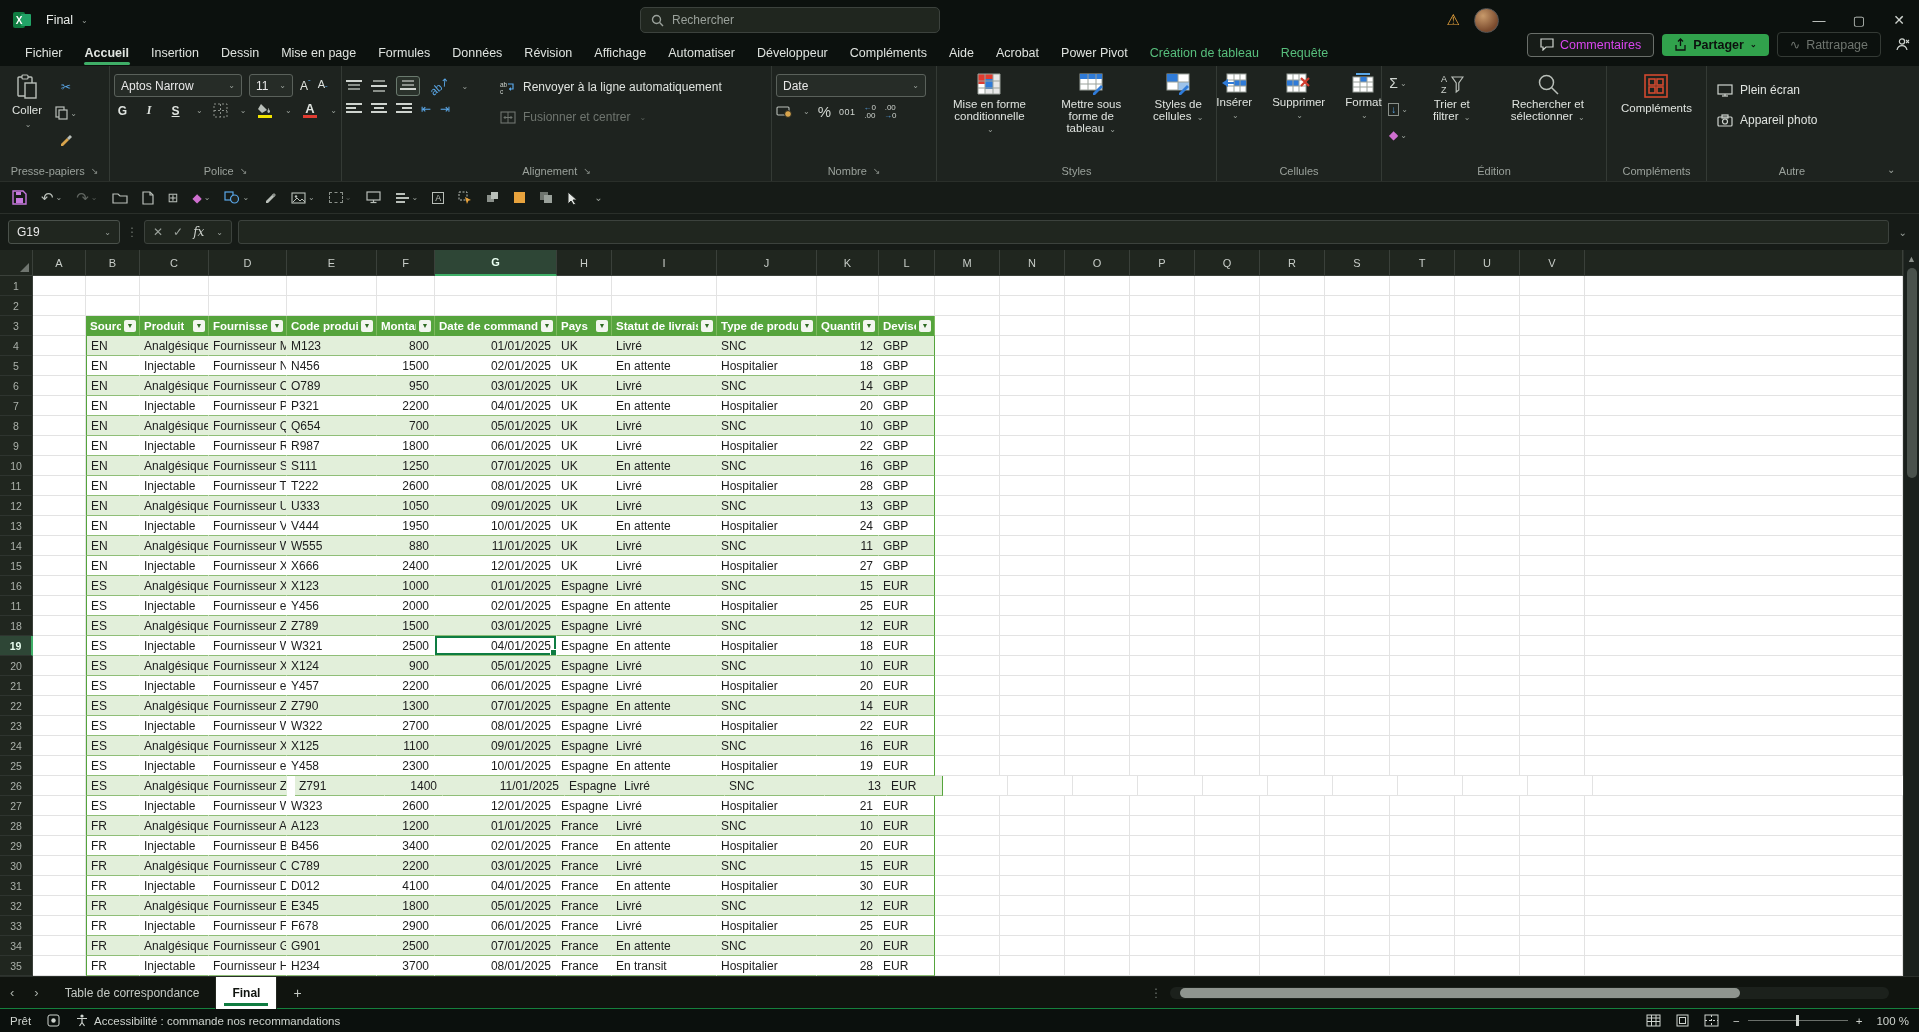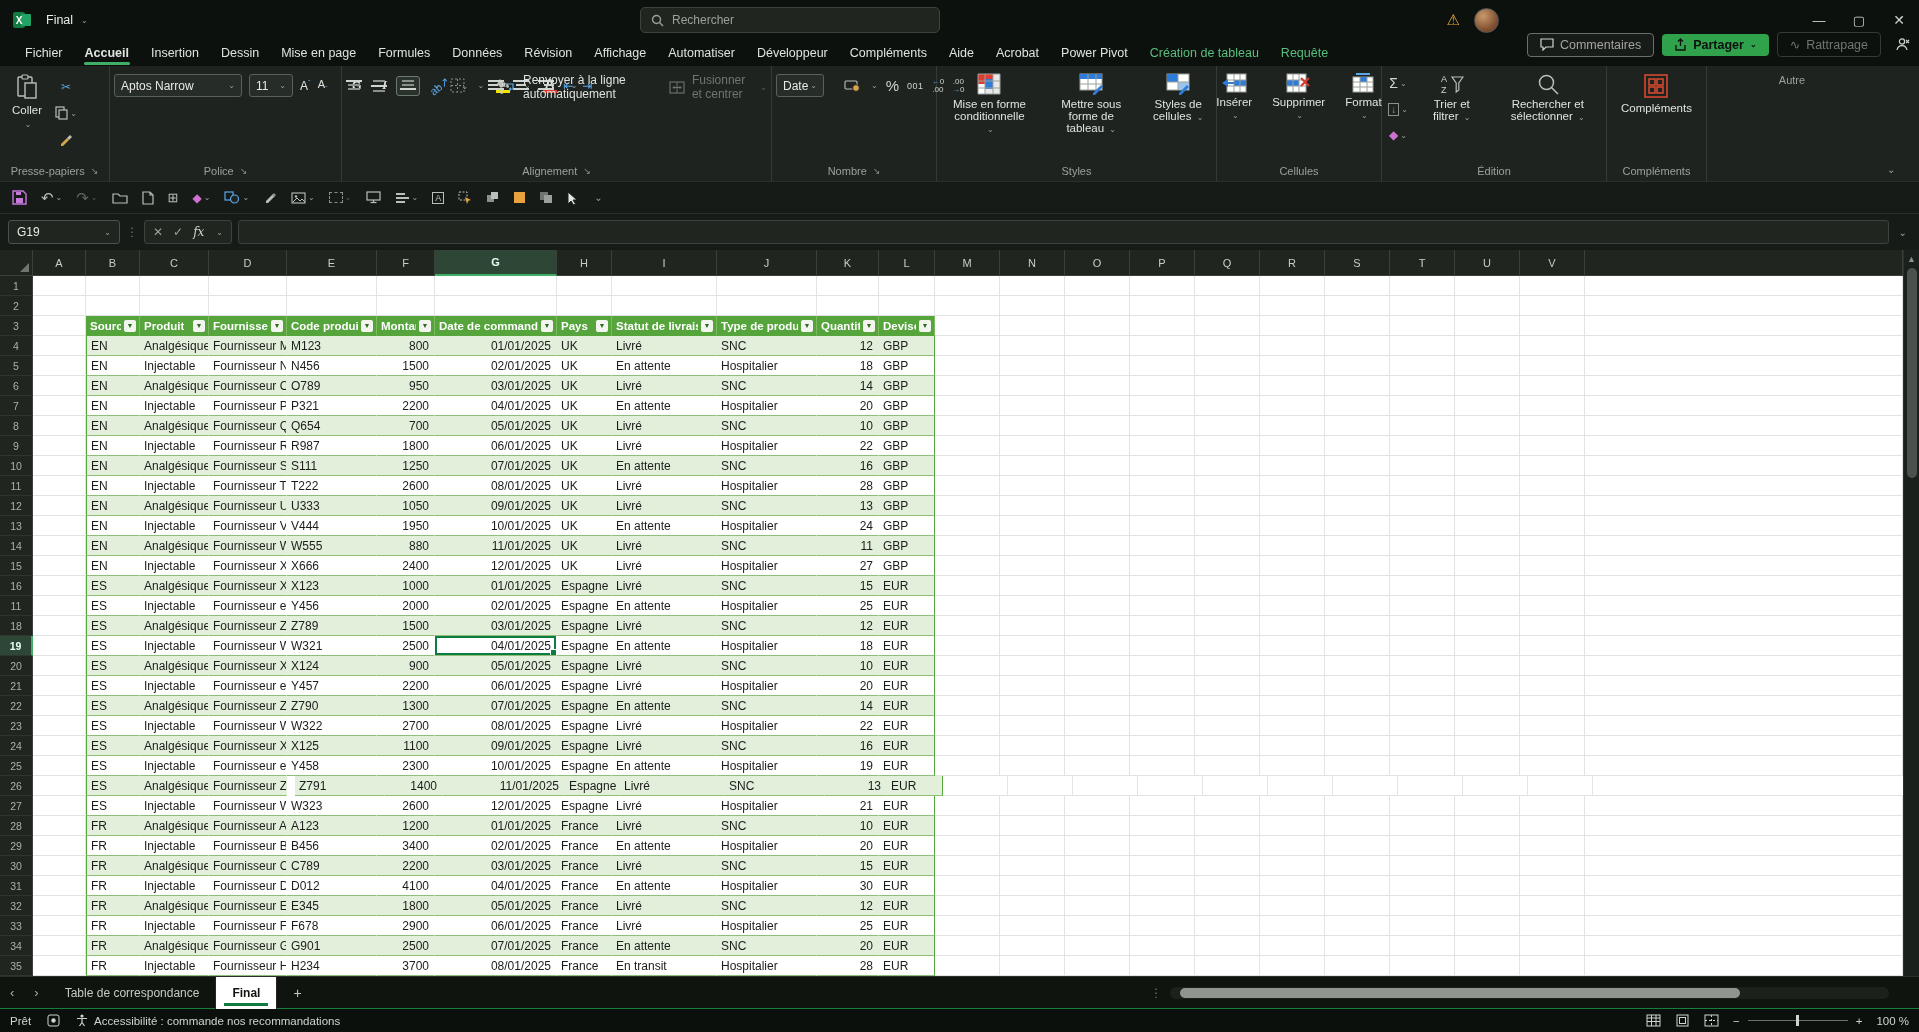--- a/index.html
+++ b/index.html
@@ -20,36 +20,36 @@
   .winbtn{width:40px;height:40px;display:flex;align-items:center;justify-content:center;color:#cfd4cf;font-size:13px}
   .winbtn.close{font-size:14px}
 
   
   .menubar{height:26px;display:flex;align-items:center;background:#0c110e;padding-left:14px;position:relative}
   .mtab{padding:4px 11px;font-size:12.5px;color:#dfe3df;position:relative;cursor:default}
   .mtab.active{font-weight:bold}
   .mtab.active::after{content:"";position:absolute;left:10px;right:10px;bottom:-1px;height:3px;background:#3fae67;border-radius:2px}
   .mtab.ctx{color:#58bf7d}
   .mb-right{position:absolute;right:8px;top:-8px;display:flex;align-items:center;gap:8px}
-  .btn-comments{display:flex;align-items:center;gap:6px;border:1px solid #6a6f6a;border-radius:4px;padding:4px 12px;font-size:12.5px;color:#a3a3a3;background:#171c18}
+  .btn-comments{display:flex;align-items:center;gap:6px;border:1px solid #6a6f6a;border-radius:4px;padding:4px 12px;font-size:12.5px;color:#d946ef;background:#171c18}
   .btn-share{display:flex;align-items:center;gap:6px;border-radius:4px;padding:4px 12px;font-size:12.5px;color:#0c110e;font-weight:bold;background:#31a24c}
   .btn-catchup{display:flex;align-items:center;gap:6px;border:1px solid #343a35;border-radius:4px;padding:4px 12px;font-size:12.5px;color:#6f756f;background:transparent}
   .presence{color:#cfd4cf;margin-left:6px}
 
   
   .ribbon{height:116px;background:#1e231f;display:flex;border-bottom:1px solid #2a2f2a}
   .rgroup{display:flex;flex-direction:column;border-right:1px solid #343a35;padding:4px 4px 0 4px}
   .rgroup .content{flex:1;display:flex;align-items:flex-start;gap:4px}
   .rgroup .glabel{height:20px;display:flex;align-items:center;justify-content:center;gap:6px;font-size:11px;color:#9aa19b}
   .launcher{font-size:9px;color:#8a908a}
   .bigbtn{display:flex;flex-direction:column;align-items:center;justify-content:center;gap:3px;padding:4px 8px;color:#dfe3df;font-size:11.5px;text-align:center;border-radius:3px}
   .bigbtn .lbl{line-height:1.25}
   .minicol{display:flex;flex-direction:column;gap:4px;padding-top:6px}
   .mini{width:24px;height:22px;display:flex;align-items:center;justify-content:center;border-radius:3px;color:#cfd4cf}
-  .row2{display:flex;flex-direction:row;gap:20px;width:100%}
+  .row2{display:flex;flex-direction:column;gap:6px;width:100%}
   .iconrow{display:flex;align-items:center;gap:7px}
   .combo{background:#262c27;border:1px solid #5a615b;border-radius:3px;color:#e8e8e8;display:flex;align-items:center;justify-content:space-between;padding:2px 6px;font-size:12px;height:23px}
   .fmt{font-weight:bold;color:#dfe3df;width:18px;text-align:center}
   .colorbtn{display:flex;flex-direction:column;align-items:center;width:18px}
   .colorbar{width:14px;height:3px;margin-top:1px}
   .wraprow{display:flex;align-items:center;gap:7px;color:#dfe3df;font-size:12px;height:24px}
   .wraprow.off{color:#6f756f}
   .stylebtn{display:flex;flex-direction:column;align-items:center;gap:3px;padding:3px 8px;color:#dfe3df;font-size:11.5px;text-align:center}
   .sigma{font-size:14px;color:#cfd4cf}
   .chev-collapse{align-self:flex-end;color:#9aa19b;padding:6px 10px;font-size:10px}
@@ -522,20 +522,44 @@
         <span class="lbl">Compléments</span>
       </span>
     </div>
     <div class="glabel">
         <span>Compléments</span>
       </div>
   </div>
 
 
   <div class="rgroup" style="width:170px;border-right:none">
+    <div class="content">
+      <div class="row2" style="padding-top:8px;padding-left:6px">
+        <div class="wraprow">
+          <span>
+              <svg width="16" height="13" viewBox="0 0 16 13">
+                <rect x="1" y="1" width="14" height="9" fill="none" stroke="#cfd4cf" stroke-width="1.2"></rect>
+                <line x1="8" y1="10" x2="8" y2="12" stroke="#cfd4cf" stroke-width="1.2"></line>
+                <line x1="5" y1="12" x2="11" y2="12" stroke="#cfd4cf" stroke-width="1.2"></line>
+              </svg>
+            </span>
+          <span>Plein écran</span>
+        </div>
+        <div class="wraprow">
+          <span>
+              <svg width="16" height="13" viewBox="0 0 16 13">
+                <rect x="1" y="3" width="14" height="9" rx="1" fill="none" stroke="#cfd4cf" stroke-width="1.2"></rect>
+                <rect x="5" y="1" width="6" height="3" fill="none" stroke="#cfd4cf" stroke-width="1.2"></rect>
+                <circle cx="8" cy="7.5" r="2.5" fill="none" stroke="#cfd4cf" stroke-width="1.2"></circle>
+              </svg>
+            </span>
+          <span>Appareil photo</span>
+        </div>
+      </div>
+    </div>
     <div class="glabel">
         <span>Autre</span>
       </div>
   </div>
 
   <span class="chev-collapse">⌄</span>
 </div>
 
 <div class="qat">
     <span class="qicon">

